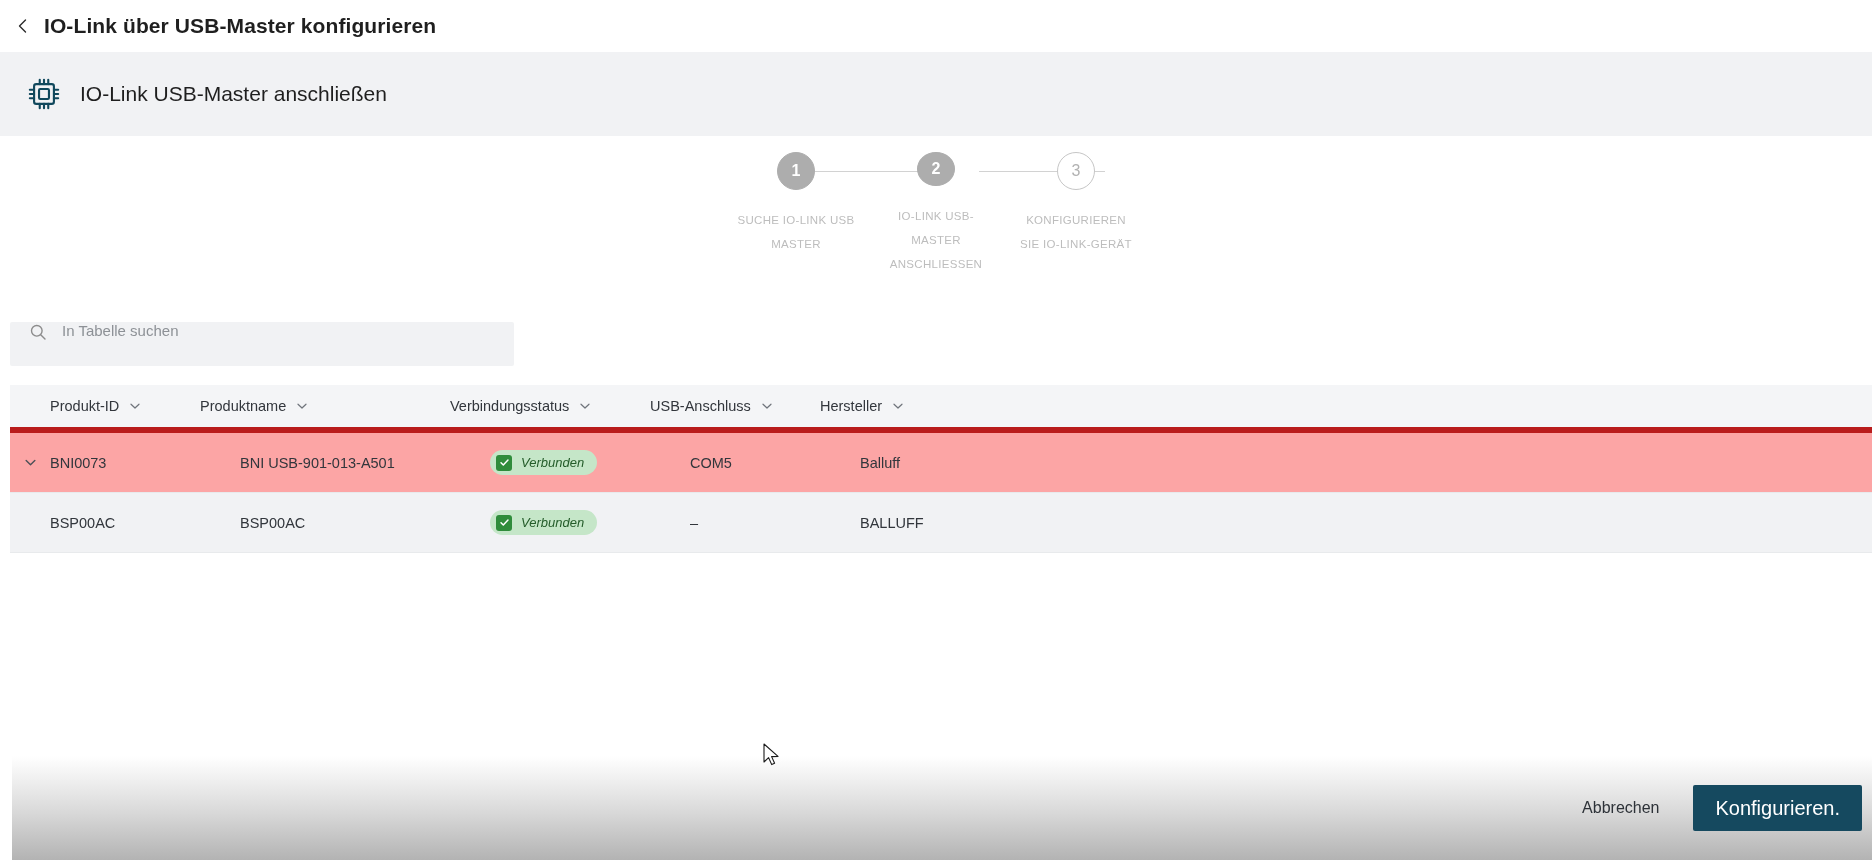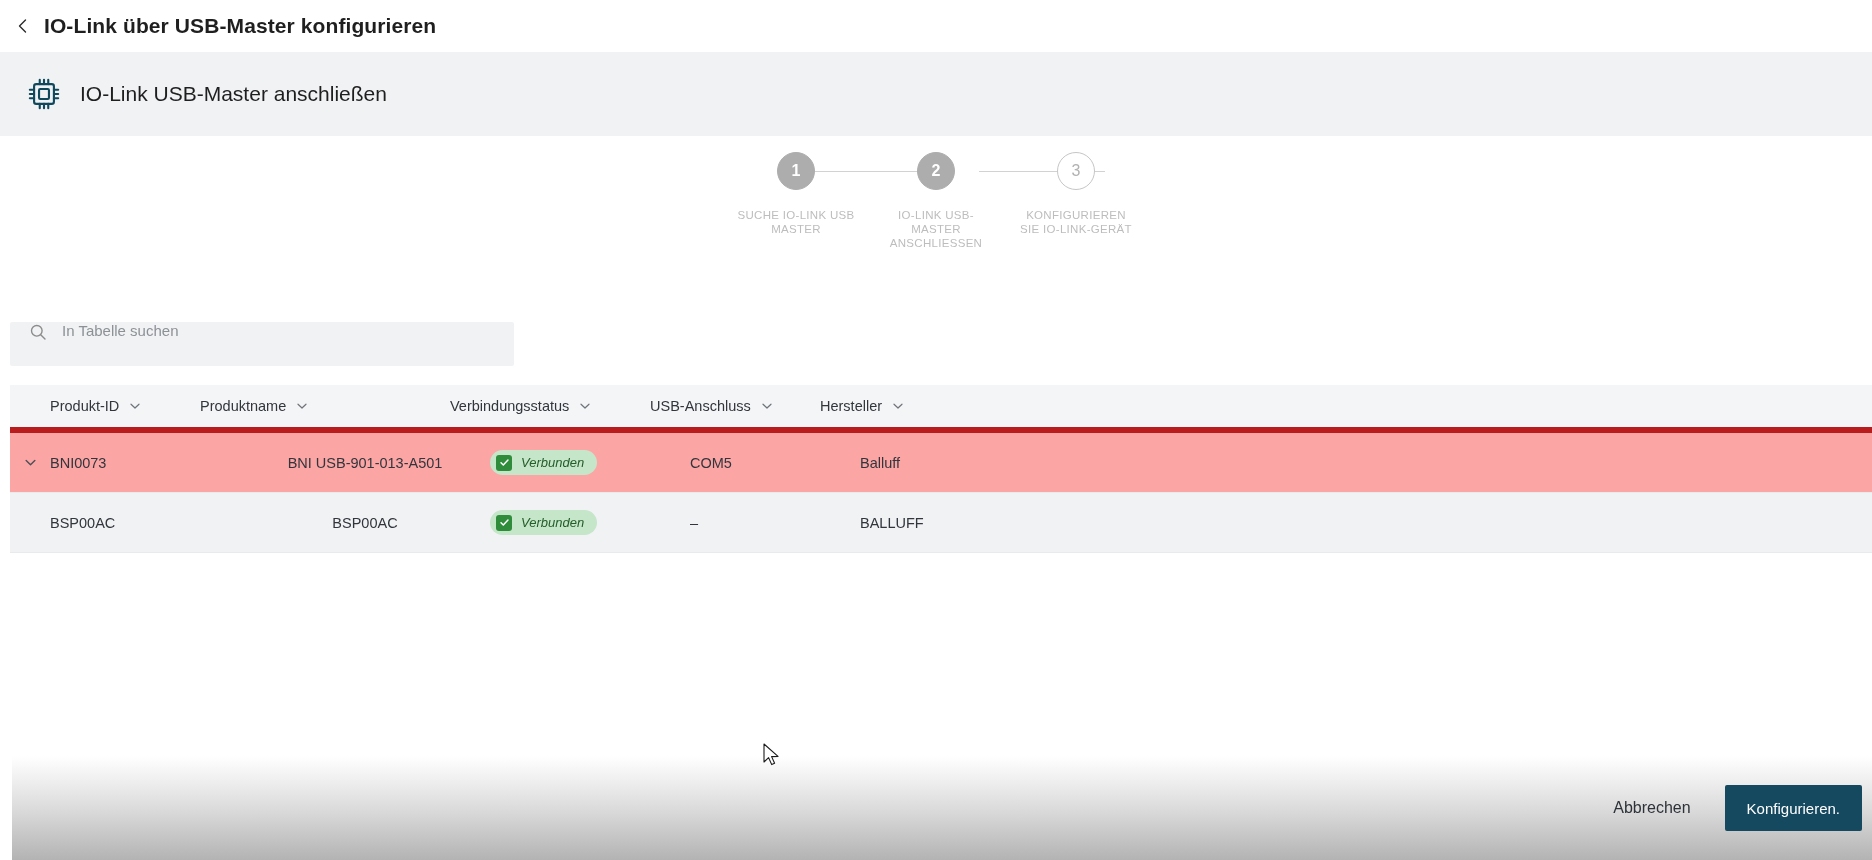--- a/index.html
+++ b/index.html
@@ -116,21 +116,21 @@
     top: 35px;
     height: 1px;
     background: #d2d2d2;
     z-index: 1;
   }
   .line-1 { left: 89px;  width: 126px; }
   .line-2 { left: 253px; width: 126px; }
   .step-label {
     margin-top: 18px;
     font-size: 11.5px;
-    line-height: 14px;
+    line-height: 24px;
     color: #bdbdbd;
     text-align: center;
     letter-spacing: 0.3px;
     text-transform: uppercase;
     max-width: 122px;
   }
 
   
   .search-wrap {
     position: absolute;
@@ -191,21 +191,21 @@
     border-bottom: 1px solid #e8eaec;
     font-size: 14.5px;
     color: #32363c;
   }
   .tr.alt { background: #f1f2f4; }
   .tr.plain { background: #fca5a5; }
 
   .col-expand { width: 40px; display: flex; align-items: center; justify-content: center; }
   .col-expand .chev { cursor: pointer; color: #4a4f56; display: flex; }
   .col-id     { width: 190px; padding-left: 10px; }
-  .col-name   { width: 250px; text-align: center; }
+  .col-name   { width: 250px; }
   .col-status { width: 200px; }
   .col-usb    { width: 170px; }
   .col-vendor { width: 260px; }
 
   .head-pad { padding-left: 40px; }
 
   .badge {
     display: inline-flex;
     align-items: center;
     gap: 9px;
@@ -244,21 +244,21 @@
     font-size: 16px;
     color: #2d3238;
     background: transparent;
     border: none;
     cursor: pointer;
     font-family: "Liberation Sans", sans-serif;
     padding: 10px 8px;
     white-space: nowrap;
   }
   .btn-primary {
-    font-size: 15px;
+    font-size: 20px;
     color: #ffffff;
     background: #15495f;
     border: none;
     cursor: pointer;
     font-family: "Liberation Sans", sans-serif;
     height: 46px;
     padding: 0 22px;
     border-radius: 2px;
     white-space: nowrap;
   }

